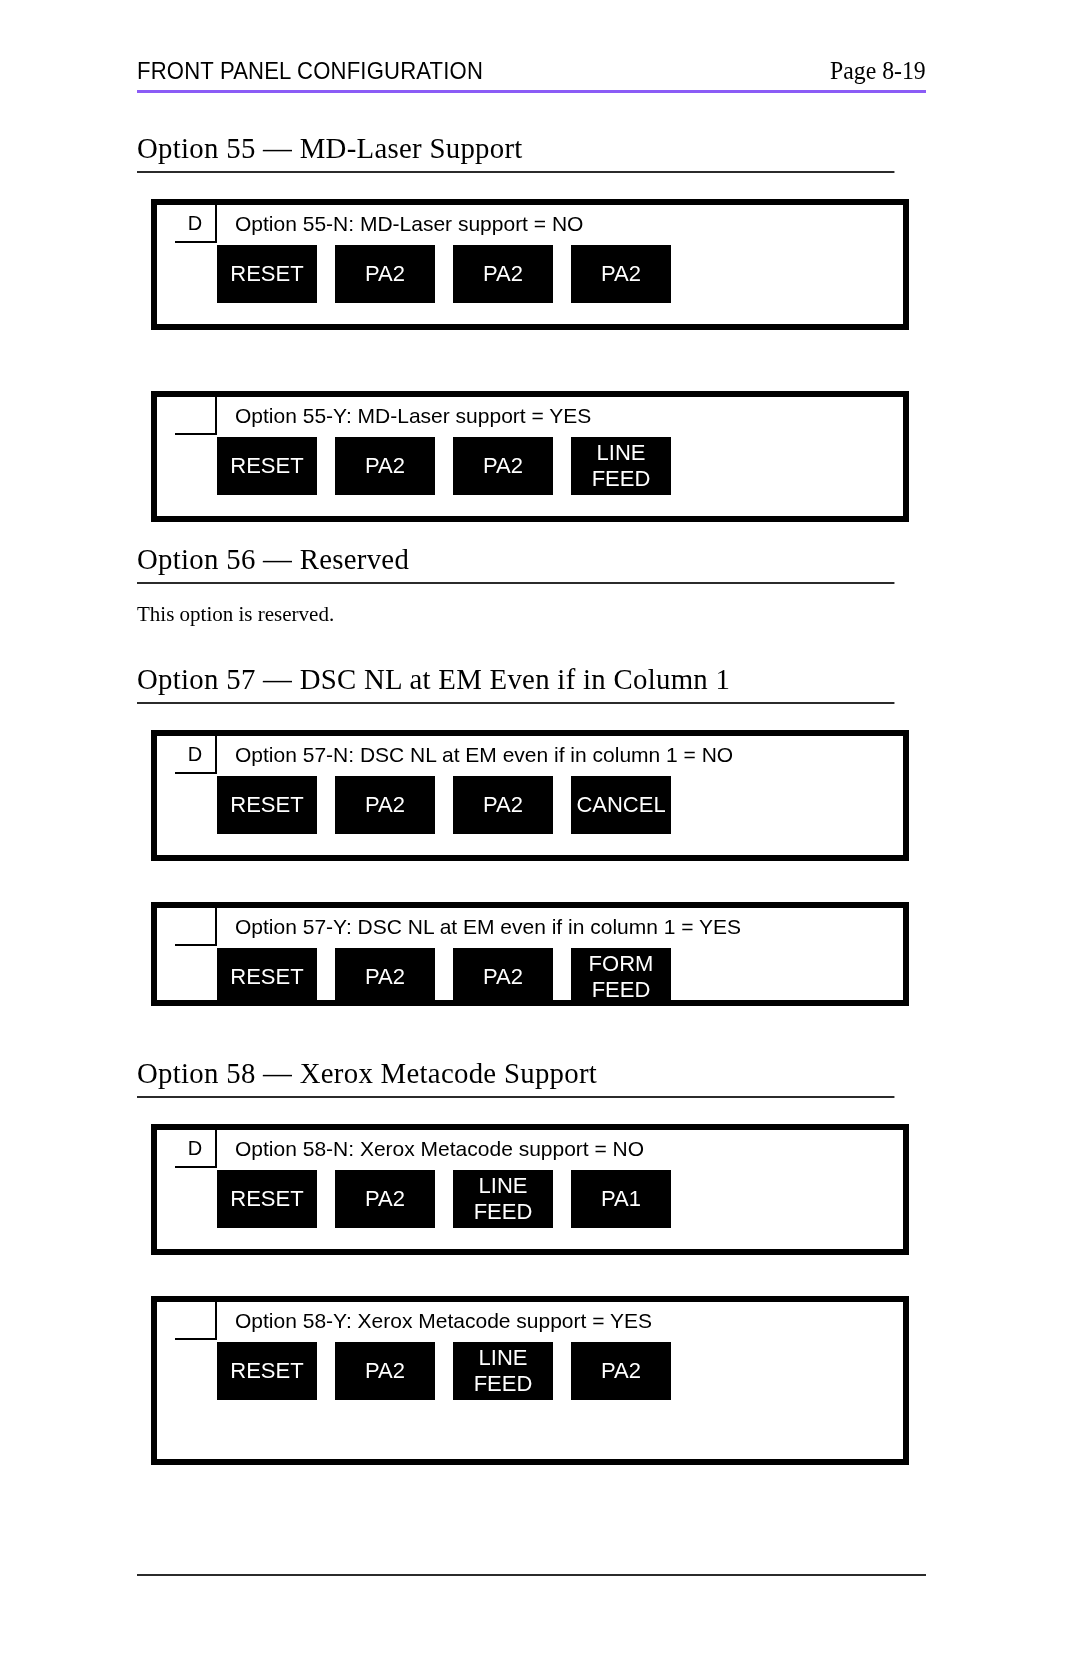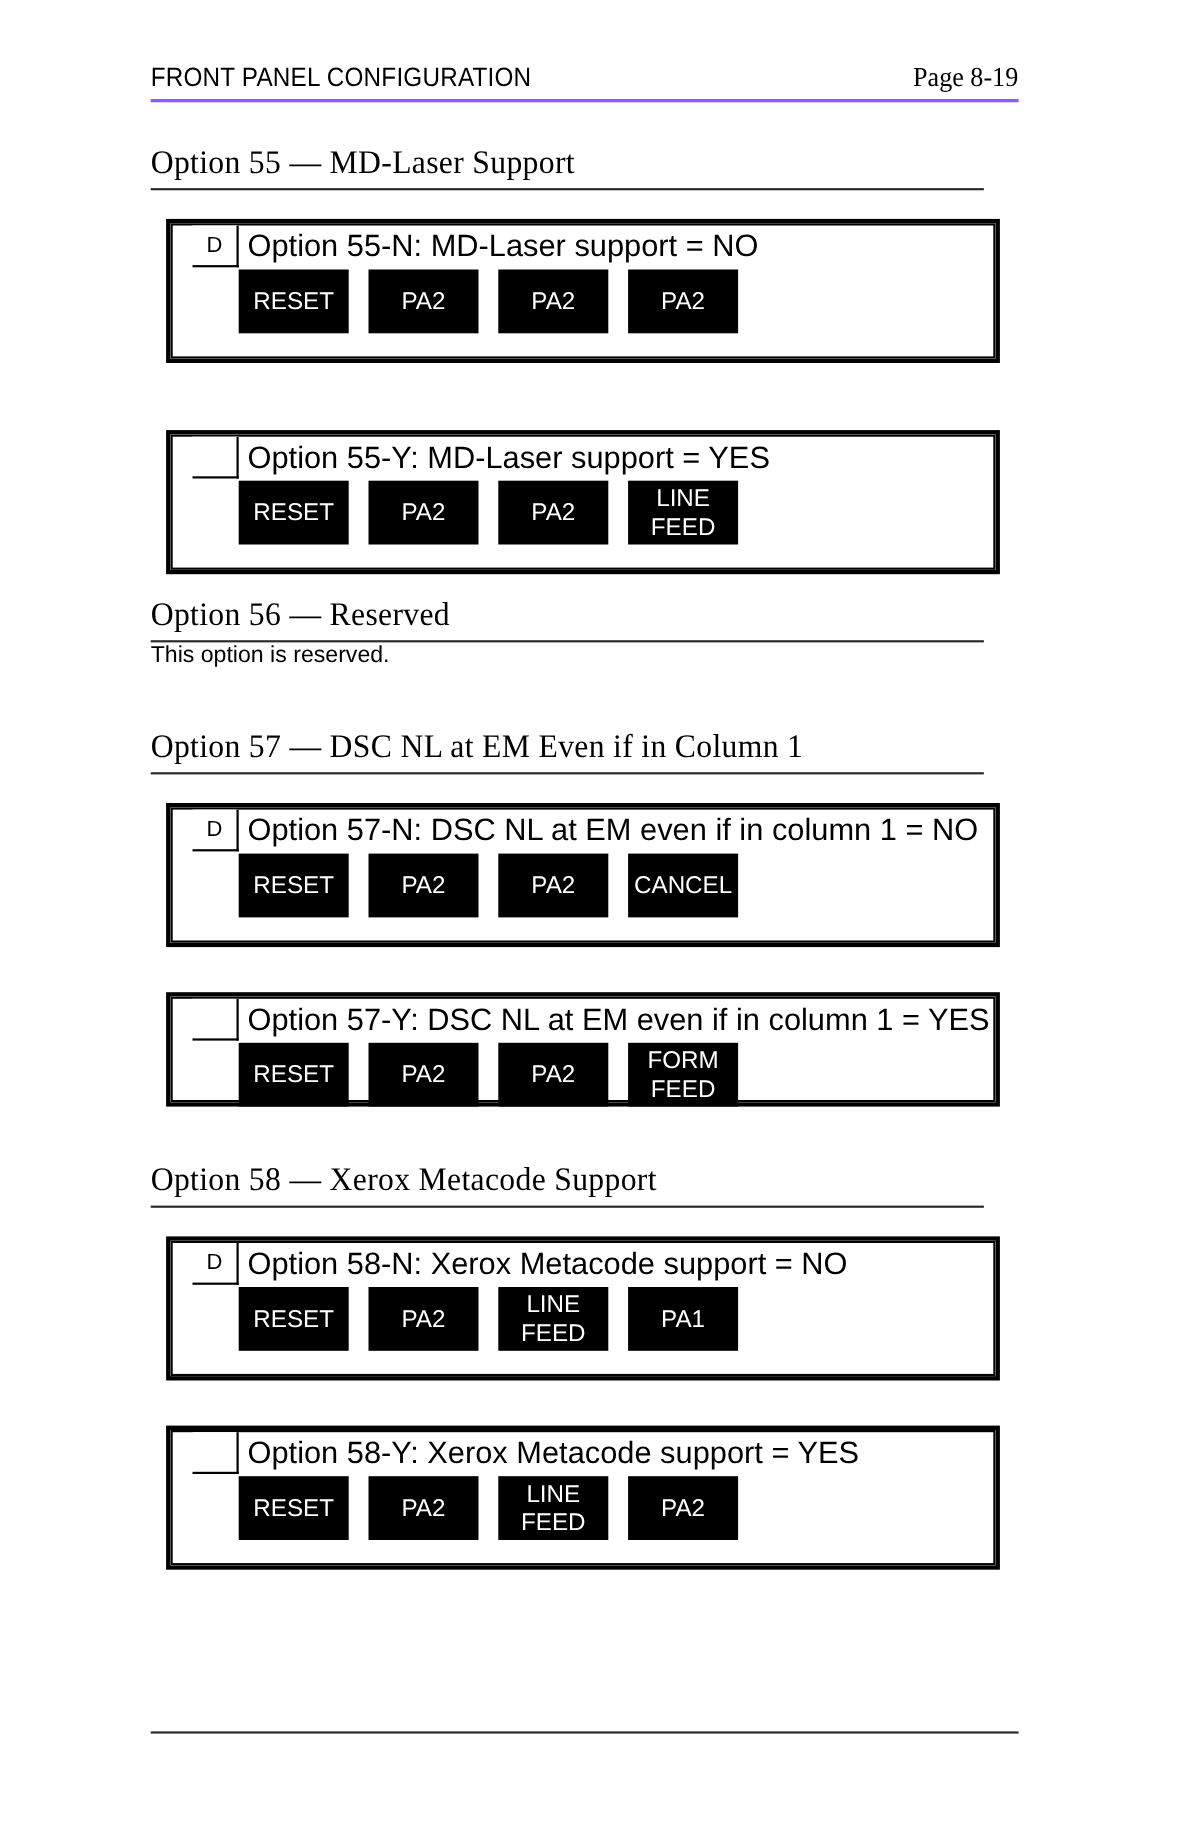--- a/index.html
+++ b/index.html
@@ -66,22 +66,23 @@
     font-size: 30px;
     font-weight: 400;
     letter-spacing: 0.3px;
     padding-bottom: 6px;
     border-bottom: 2px solid #2b2b2b;
     white-space: nowrap;
     transform: scaleX(0.96);
     transform-origin: left bottom;
   }
   .section-body {
-    font-family: Liberation Sans, sans-serif;
+    font-family: Liberation Serif, serif;
     font-size: 21px;
+    margin-top: 18px;
   }
 
   
   .panel {
     position: absolute;
     left: 151px;
     width: 758px;
     box-sizing: border-box;
     border: 4px solid #000000;
     background: #ffffff;
@@ -113,23 +114,23 @@
     line-height: 1;
     background: #ffffff;
   }
   .default-cell.spacer {
     margin-left: 18px;
   }
   .panel-text {
     flex: 1;
     display: flex;
     align-items: center;
-    padding-left: 8px;
+    padding-left: 18px;
     font-family: "Liberation Sans", sans-serif;
-    font-size: 28px;
+    font-size: 21px;
     white-space: nowrap;
   }
   .key-row {
     display: flex;
     align-items: center;
     gap: 18px;
     padding-left: 60px;
     padding-top: 2px;
   }
   .key {
@@ -296,21 +297,21 @@
           <span>LINE</span>
           <span>FEED</span>
         </div>
         <div class="key">
           <span>PA1</span>
         </div>
       </div>
     </div>
   </div>
 
-  <div class="panel" style="top:1296px; height:131px;">
+  <div class="panel" style="top:1296px; height:169px;">
     <div class="panel-inner">
       <div class="panel-row-top">
         <div class="default-cell spacer"></div>
         <div class="panel-text">Option 58-Y: Xerox Metacode support = YES</div>
       </div>
       <div class="key-row">
         <div class="key">
           <span>RESET</span>
         </div>
         <div class="key">

